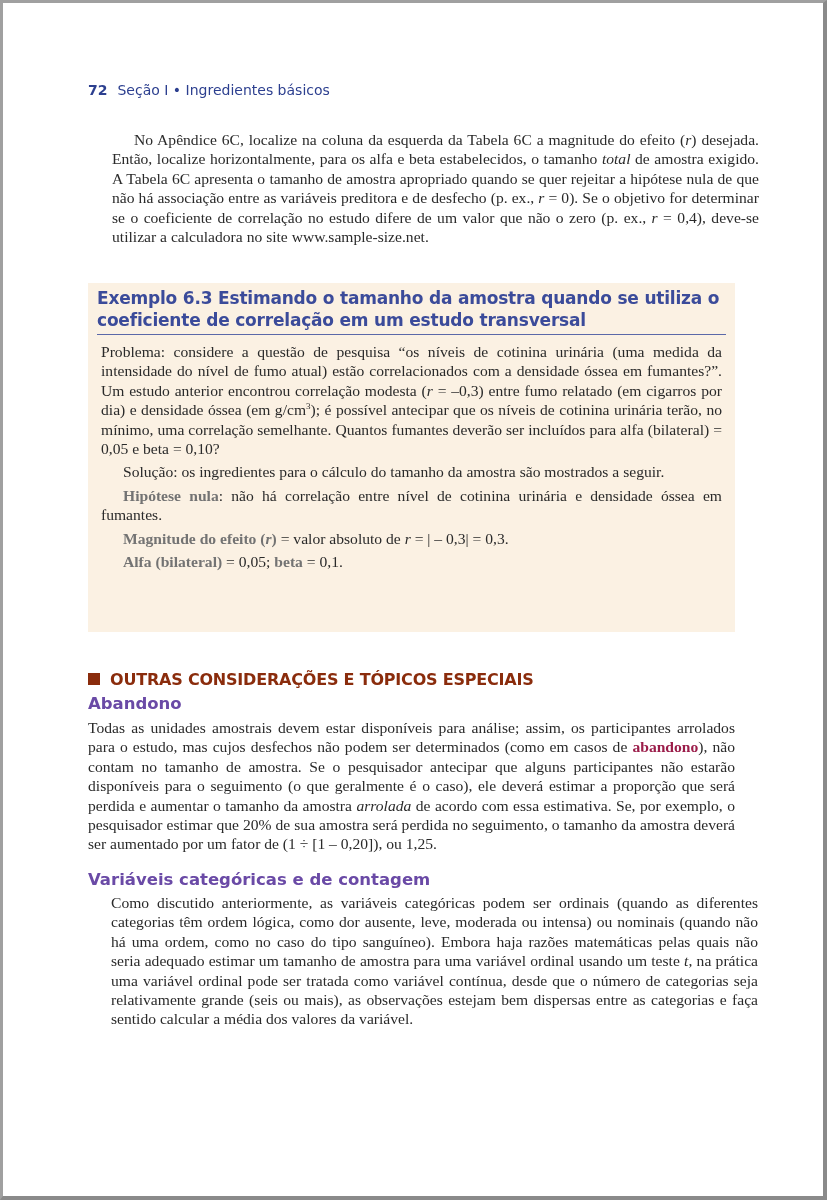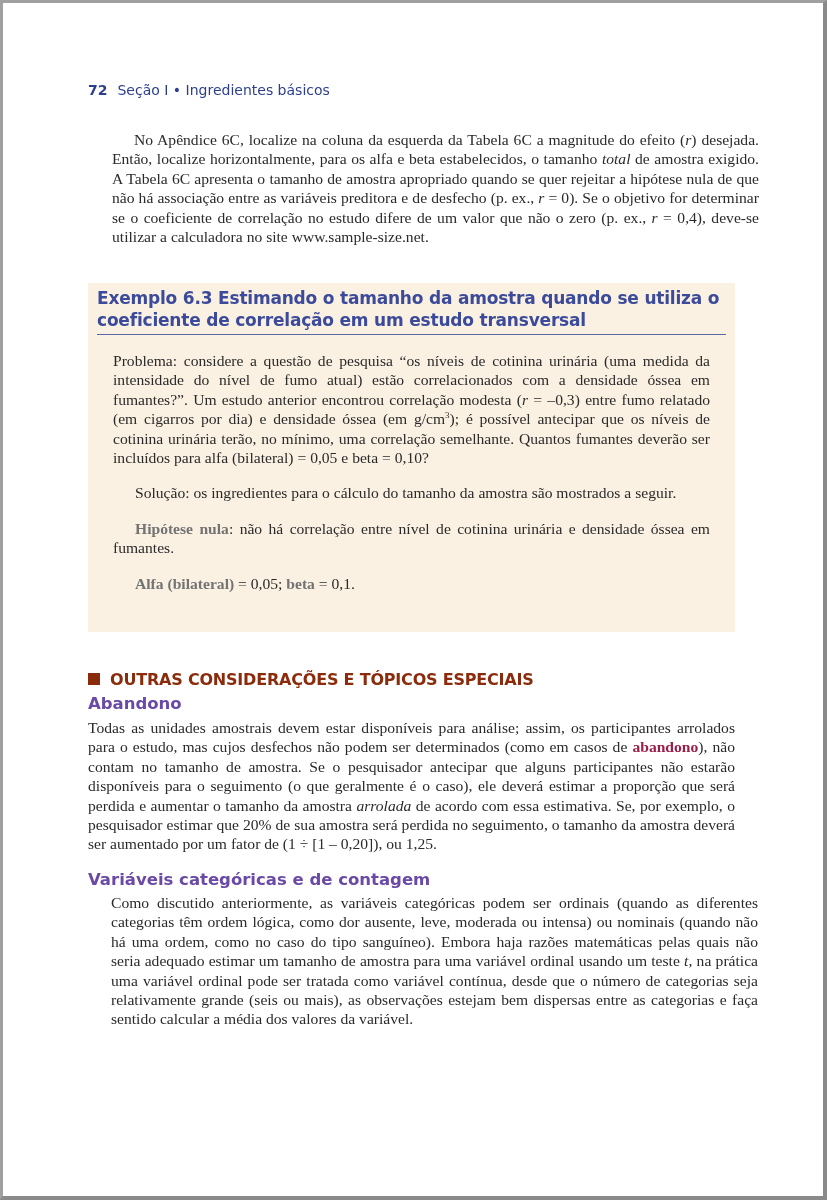--- a/index.html
+++ b/index.html
@@ -7,21 +7,21 @@
   .page-border { position:absolute; left:0; top:0; width:823px; height:1196px; border-left:3px solid #a0a0a0; border-top:3px solid #a0a0a0; border-right:4px solid #8a8a8a; border-bottom:4px solid #8a8a8a; box-sizing:border-box; width:827px; height:1200px; }
   .running-head { position:absolute; left:88px; top:82px; font-family:"DejaVu Sans", sans-serif; font-size:14px; color:#2c3f8f; }
   .running-head .pgnum { font-weight:bold; margin-right:10px; }
   .serif { font-family:"Liberation Serif", serif; font-size:15.6px; line-height:19.4px; color:#2a2a2a; text-align:justify; }
   .p1 { position:absolute; left:88px; top:130px; width:647px;margin-left:24px; }
   .indent { text-indent:22px; margin:0; }
   .noind { margin:0; }
   .example-box { position:absolute; left:88px; top:283px; width:647px; height:349px; background:#fbf1e3; box-sizing:border-box; padding:4px 9px 14px 9px; }
   .ex-title { font-family:"DejaVu Sans", sans-serif; font-weight:bold; font-size:17px; line-height:22px; color:#3b4b9a; padding-bottom:3px; border-bottom:1.3px solid #5b68a8; margin-bottom:7px; letter-spacing:-0.2px; }
   .ex-body { font-family:"Liberation Serif", serif; font-size:15.6px; line-height:19.4px; color:#2a2a2a; text-align:justify; }
-  .ex-body p { margin:16px; }
+  .ex-body p { margin:4px; }
   .teal { color:#737373; font-weight:bold; }
   .crimson { color:#9b1d4a; font-weight:bold; }
   .section-head { position:absolute; left:88px; top:670px; font-family:"DejaVu Sans", sans-serif; font-weight:bold; font-size:16px; color:#8a2c0c; letter-spacing:-0.2px; }
   .section-head .sq { display:inline-block; width:12px; height:12px; background:#8a2c0c; margin-right:10px; vertical-align:0px; }
   .sub-head { position:absolute; left:88px; font-family:"DejaVu Sans", sans-serif; font-weight:bold; font-size:16.5px; color:#6a4aa6; }
   .h-aband { top:694px; }
   .h-var { top:870px;text-align:right; }
   .p-aband { position:absolute; left:88px; top:718px; width:647px; }
   .p-var { position:absolute; left:88px; top:893px; width:647px;margin-left:23px; }
   sup { font-size:9px; line-height:0; }
@@ -38,20 +38,21 @@
 <div class="p1 serif">
   <p class="indent"><span>No Apêndice 6C, localize na coluna da esquerda da Tabela 6C a magnitude do efeito (</span><i>r</i><span>) desejada. Então, localize horizontalmente, para os alfa e beta estabelecidos, o tamanho </span><i>total</i><span> de amostra exigido. A Tabela 6C apresenta o tamanho de amostra apropriado quando se quer rejeitar a hipótese nula de que não há associação entre as variáveis preditora e de desfecho (p. ex., </span><i>r</i><span> = 0). Se o objetivo for determinar se o coeficiente de correlação no estudo difere de um valor que não o zero (p. ex., </span><i>r</i><span> = 0,4), deve-se utilizar a calculadora no site www.sample-size.net.</span></p>
 </div>
 
 <div class="example-box">
   <div class="ex-title">Exemplo 6.3  Estimando o tamanho da amostra quando se utiliza o coeficiente de correlação em um estudo transversal</div>
   <div class="ex-body">
     <p class="noind"><span>Problema: considere a questão de pesquisa “os níveis de cotinina urinária (uma medida da intensidade do nível de fumo atual) estão correlacionados com a densidade óssea em fumantes?”. Um estudo anterior encontrou correlação modesta (</span><i>r</i><span> = –0,3) entre fumo relatado (em cigarros por dia) e densidade óssea (em g/cm</span><sup>3</sup><span>); é possível antecipar que os níveis de cotinina urinária terão, no mínimo, uma correlação semelhante. Quantos fumantes deverão ser incluídos para alfa (bilateral) = 0,05 e beta = 0,10?</span></p>
     <p class="indent">Solução: os ingredientes para o cálculo do tamanho da amostra são mostrados a seguir.</p>
     <p class="indent"><span class="teal">Hipótese nula</span><span>: não há correlação entre nível de cotinina urinária e densidade óssea em fumantes.</span></p>
+    <p class="indent"><span class="teal"><span>Magnitude do efeito (</span><i>r</i><span>)</span></span><span> = valor absoluto de </span><i>r</i><span> = | – 0,3| = 0,3.</span></p>
     <p class="indent"><span class="teal">Alfa (bilateral)</span><span> = 0,05; </span><span class="teal">beta</span><span> = 0,1.</span></p>
   </div>
 </div>
 
 <div class="section-head">
   <span class="sq"></span><span>OUTRAS CONSIDERAÇÕES E TÓPICOS ESPECIAIS</span>
 </div>
 
 <div class="sub-head h-aband">Abandono</div>
 <div class="p-aband serif">

